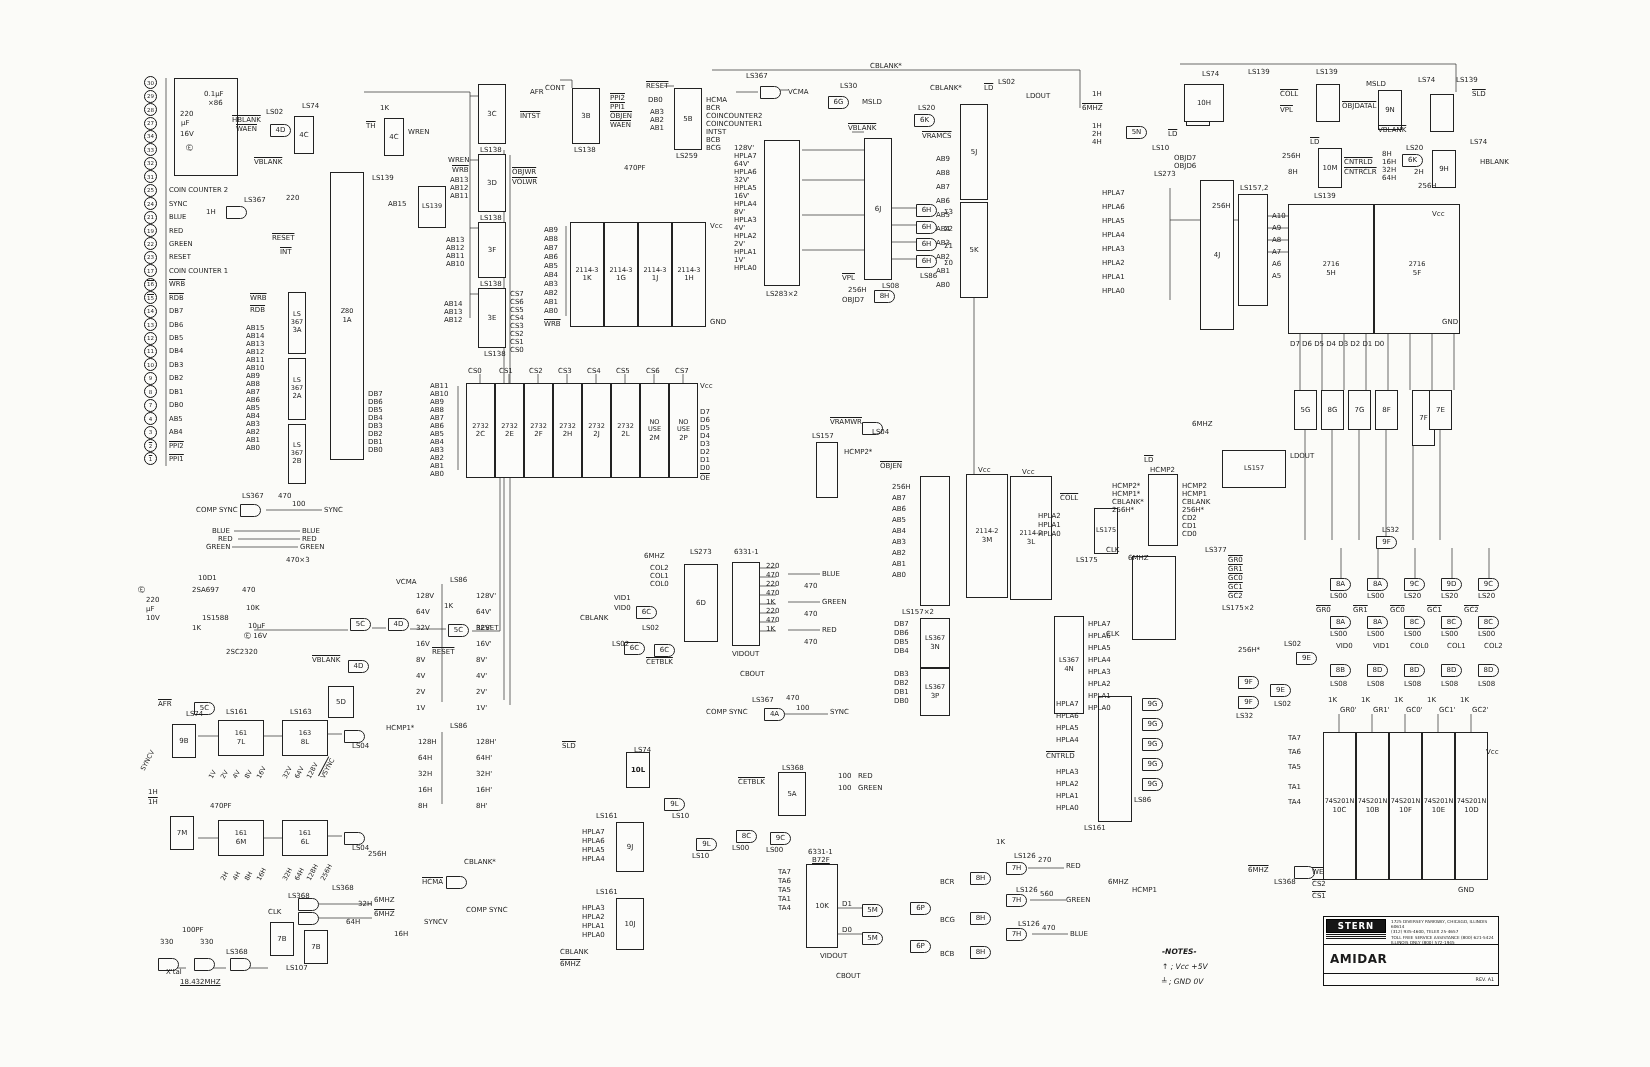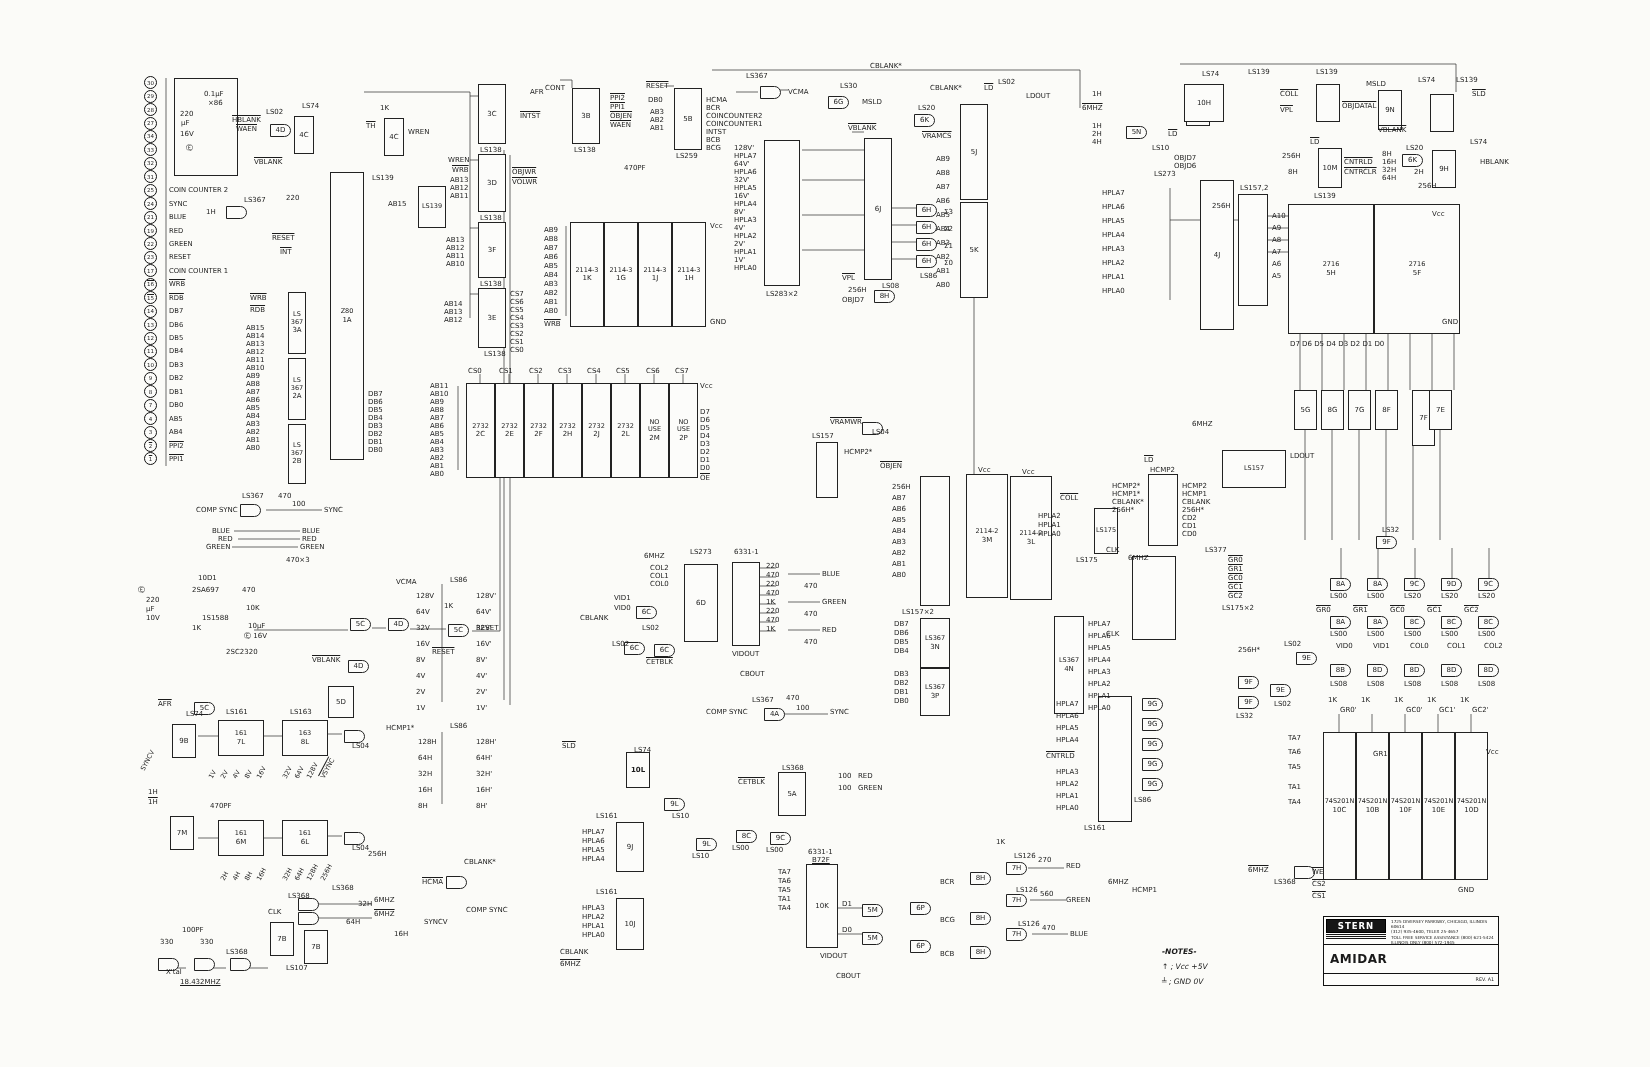--- a/index.html
+++ b/index.html
@@ -1911,21 +1911,21 @@
     <div class="lbl" style="position: absolute; left: 1361px; top: 696px;">1K</div>
 
     <div class="lbl" style="position: absolute; left: 1394px; top: 696px;">1K</div>
 
     <div class="lbl" style="position: absolute; left: 1427px; top: 696px;">1K</div>
 
     <div class="lbl" style="position: absolute; left: 1460px; top: 696px;">1K</div>
 
     <div class="lbl" style="position: absolute; left: 1340px; top: 706px;">GR0'</div>
 
-    <div class="lbl" style="position: absolute; left: 1373px; top: 706px; margin-top: 44px;">GR1'</div>
+    <div class="lbl" style="position: absolute; left: 1373px; top: 706px;">GR1'</div>
 
     <div class="lbl" style="position: absolute; left: 1406px; top: 706px;">GC0'</div>
 
     <div class="lbl" style="position: absolute; left: 1439px; top: 706px;">GC1'</div>
 
     <div class="lbl" style="position: absolute; left: 1472px; top: 706px;">GC2'</div>
 
     <div class="lbl" style="position: absolute; left: 1288px; top: 734px;">TA7</div>
 
     <div class="lbl" style="position: absolute; left: 1288px; top: 748px;">TA6</div>

